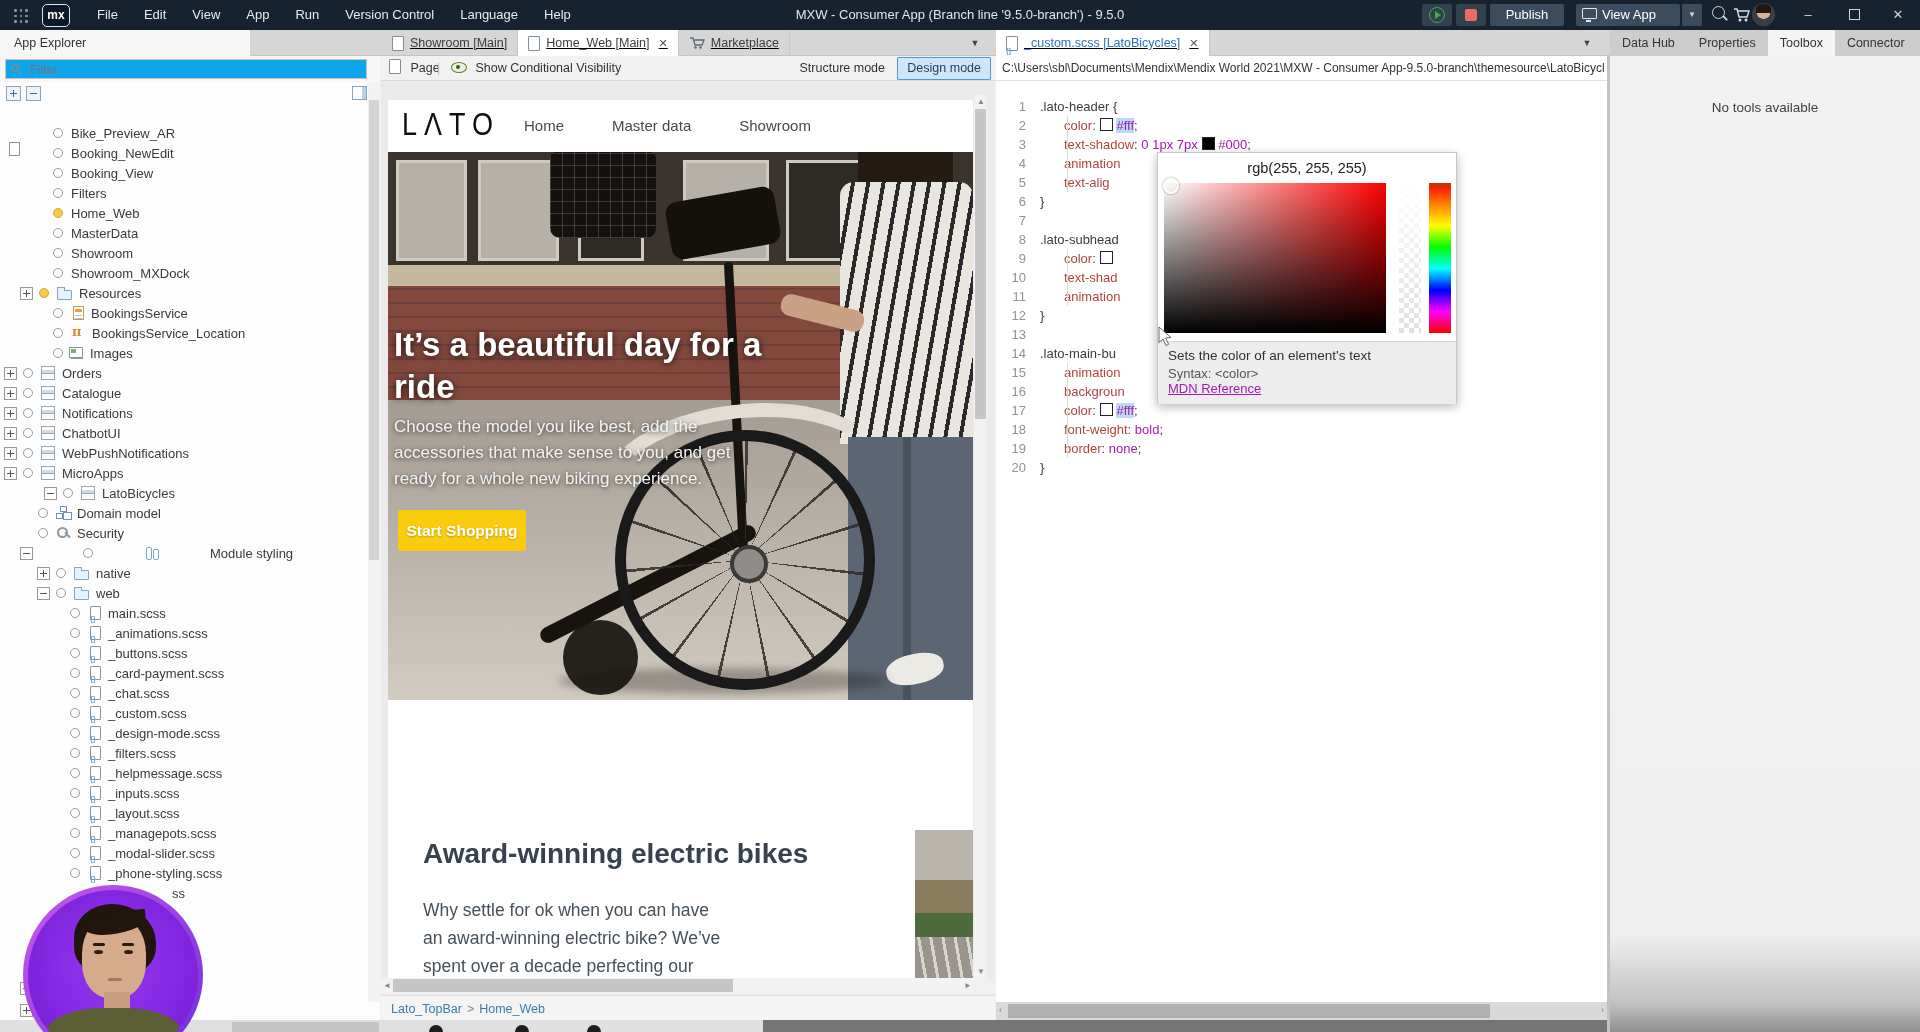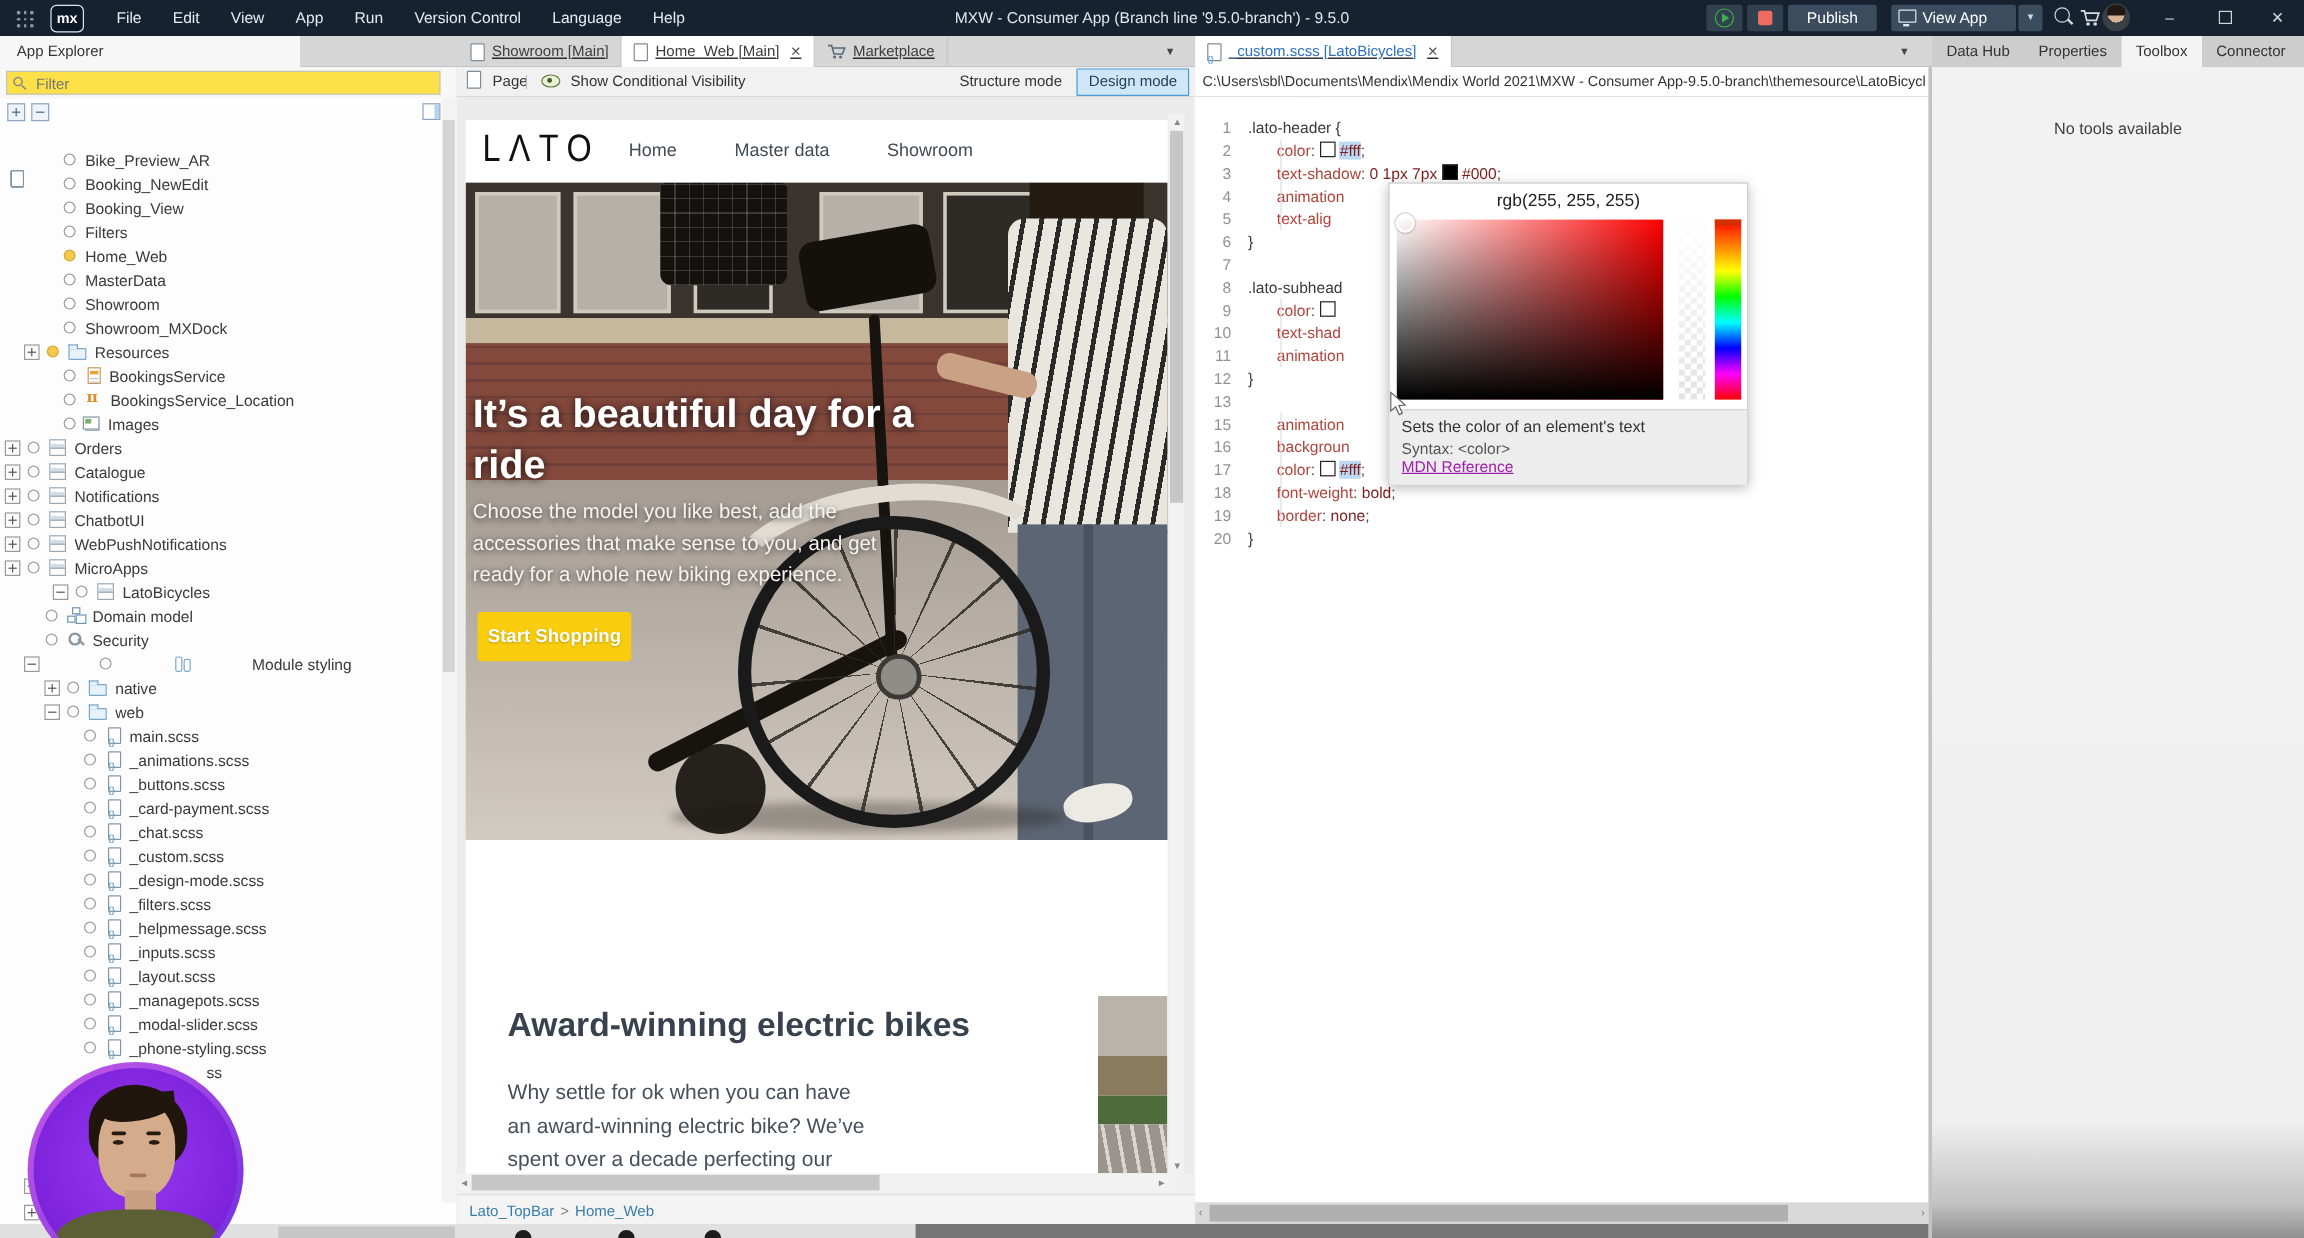--- a/index.html
+++ b/index.html
@@ -48,21 +48,21 @@
   .pageico{width:10px;height:13px;background:#fff;border:1px solid #7c8d9c;border-radius:1px;margin-right:6px;flex:none;position:relative;}
   .scssico{width:10px;height:13px;background:#fff;border:1px solid #7c8d9c;border-radius:1px;margin-right:6px;flex:none;position:relative;}
   .scssico::before{content:"{}";position:absolute;left:-1px;bottom:-4px;font-size:7px;color:#6fa8d0;font-weight:bold;}
   .cartico{margin-right:6px;flex:none;}
   .strip-chev{position:absolute;top:30px;width:18px;height:26px;color:#444;font-size:9px;line-height:26px;text-align:center;}
   .dock-tabs{position:absolute;left:1610px;top:30px;width:310px;height:26px;background:#cdcdcd;display:flex;}
   .dock-tab{padding:0 12px;line-height:26px;font-size:12.5px;color:#333;}
   .dock-tab.active{background:#f4f4f4;}
   
   .filter-row{position:absolute;left:0;top:56px;width:380px;height:26px;background:#f7f7f7;}
-  .filter-box{position:absolute;left:5px;top:3px;width:362px;height:20px;background:#fde047;border:1px solid #c3c3c3;box-sizing:border-box;}
+  .filter-box{position:absolute;left:5px;top:3px;width:362px;height:20px;background:#0ea5e9;border:1px solid #c3c3c3;box-sizing:border-box;}
   .filter-box svg{position:absolute;left:4px;top:3px;}
   .filter-box input{position:absolute;left:22px;top:1px;width:330px;height:16px;border:none;outline:none;font-size:12.5px;color:#444;background:transparent;font-family:"Liberation Sans",sans-serif;}
   .pg-toolbar{position:absolute;left:381px;top:56px;width:614px;height:25px;background:#f1f1f1;border-bottom:1px solid #d8d8d8;box-sizing:border-box;font-size:12.5px;color:#333;}
   .pt-item{position:absolute;top:0;height:24px;line-height:24px;}
   .eyeico{display:inline-block;width:14px;height:9px;border:1.5px solid #5d7d3a;border-radius:50%;position:relative;top:1px;margin-right:5px;background:#eaf2dc;}
   .eyeico::after{content:"";position:absolute;left:4px;top:1.5px;width:4px;height:4px;border-radius:50%;background:#3c5a22;}
   .devico{position:absolute;top:4px;border:1.5px solid #5d6b77;border-radius:2px;}
   .dev-sel{position:absolute;left:693px;top:1px;width:26px;height:22px;border:1px solid #56a0d8;background:#d9ebf9;border-radius:2px;}
   .mode-box{position:absolute;right:4px;top:1px;height:21px;line-height:21px;padding:0 9px;background:#cfe6f8;border:1px solid #4e9ad2;border-radius:1px;color:#1f3d57;}
   .mode-plain{position:absolute;right:110px;top:1px;line-height:22px;color:#333;}
@@ -163,21 +163,21 @@
   .crumbbar{position:absolute;left:0;top:914px;width:614px;height:27px;background:#f4f4f4;border-top:1px solid #ddd;
             font-size:12.5px;line-height:26px;padding-left:10px;box-sizing:border-box;}
   .crumbbar a{color:#3a7ca8;text-decoration:none;} .crumbbar .sep{color:#888;margin:0 5px;}
   
   .codepane{position:absolute;left:996px;top:81px;width:612px;height:921px;background:#fff;}
   .codelines{position:absolute;left:0;top:16px;width:612px;font-family:Liberation Sans, sans-serif;font-size:13px;}
   .cl{position:relative;height:19px;line-height:19px;white-space:pre;}
   .cl .num{display:inline-block;width:44px;text-align:right;padding-right:14px;color:#929292;box-sizing:border-box;}
   .cl .guide{position:absolute;left:71px;top:0;bottom:0;border-left:1px solid #dcdcdc;}
   .cl.ind .codebody{padding-left:24px;}
-  .sel{color:#3b3b3b;} .prop{color:#b0453b;} .pun{color:#444;} .val{color:#7f1d1d;}
+  .sel{color:#3b3b3b;} .prop{color:#b0453b;} .pun{color:#444;} .val{color:#a21caf;}
   .hl{background:#bcd9f5;}
   .swW,.swB{display:inline-block;width:11px;height:11px;border:1px solid #222;background:#fff;margin:0 3px -1px 1px;}
   .swB{background:#000;}
   .code-scroll-h{position:absolute;left:996px;top:1002px;width:611px;height:18px;background:#d9d9d9;}
   .code-thumb{position:absolute;left:12px;top:2px;width:482px;height:14px;background:#b0b0b0;}
   .code-arrow{position:absolute;top:3px;font-size:9px;color:#777;}
   
   .picker{position:absolute;left:1157px;top:152px;width:300px;height:252px;background:#fff;border:1px solid #c6c6c6;
           box-shadow:0 3px 10px rgba(0,0,0,.28);z-index:40;box-sizing:border-box;}
   .pk-title{position:absolute;left:0;top:0;width:100%;height:30px;text-align:center;font-size:14.5px;color:#222;line-height:30px;}
@@ -639,20 +639,21 @@
         <div class="cl ind"><span class="guide"></span><span class="num">4</span><span class="codebody"><span class="prop">animation</span></span></div>
         <div class="cl ind"><span class="guide"></span><span class="num">5</span><span class="codebody"><span class="prop">text-alig</span></span></div>
         <div class="cl"><span class="num">6</span><span class="codebody"><span class="sel">}</span></span></div>
         <div class="cl"><span class="num">7</span><span class="codebody"></span></div>
         <div class="cl"><span class="num">8</span><span class="codebody"><span class="sel">.lato-subhead</span></span></div>
         <div class="cl ind"><span class="guide"></span><span class="num">9</span><span class="codebody"><span class="prop">color</span><span class="pun">: </span><span class="swW"></span></span></div>
         <div class="cl ind"><span class="guide"></span><span class="num">10</span><span class="codebody"><span class="prop">text-shad</span></span></div>
         <div class="cl ind"><span class="guide"></span><span class="num">11</span><span class="codebody"><span class="prop">animation</span></span></div>
         <div class="cl"><span class="num">12</span><span class="codebody"><span class="sel">}</span></span></div>
         <div class="cl"><span class="num">13</span><span class="codebody"></span></div>
+        <div class="cl"><span class="num">14</span><span class="codebody"><span class="sel">.lato-main-bu</span></span></div>
         <div class="cl ind"><span class="guide"></span><span class="num">15</span><span class="codebody"><span class="prop">animation</span></span></div>
         <div class="cl ind"><span class="guide"></span><span class="num">16</span><span class="codebody"><span class="prop">backgroun</span></span></div>
         <div class="cl ind"><span class="guide"></span><span class="num">17</span><span class="codebody"><span class="prop">color</span><span class="pun">: </span><span class="swW"></span><span class="val hl">#fff</span><span class="pun">;</span></span></div>
         <div class="cl ind"><span class="guide"></span><span class="num">18</span><span class="codebody"><span class="prop">font-weight</span><span class="pun">: </span><span class="val">bold</span><span class="pun">;</span></span></div>
         <div class="cl ind"><span class="guide"></span><span class="num">19</span><span class="codebody"><span class="prop">border</span><span class="pun">: </span><span class="val">none</span><span class="pun">;</span></span></div>
         <div class="cl"><span class="num">20</span><span class="codebody"><span class="sel">}</span></span></div>
       </div>
   </div>
   <div class="code-scroll-h">
     <span class="code-arrow" style="left:3px">‹</span>

